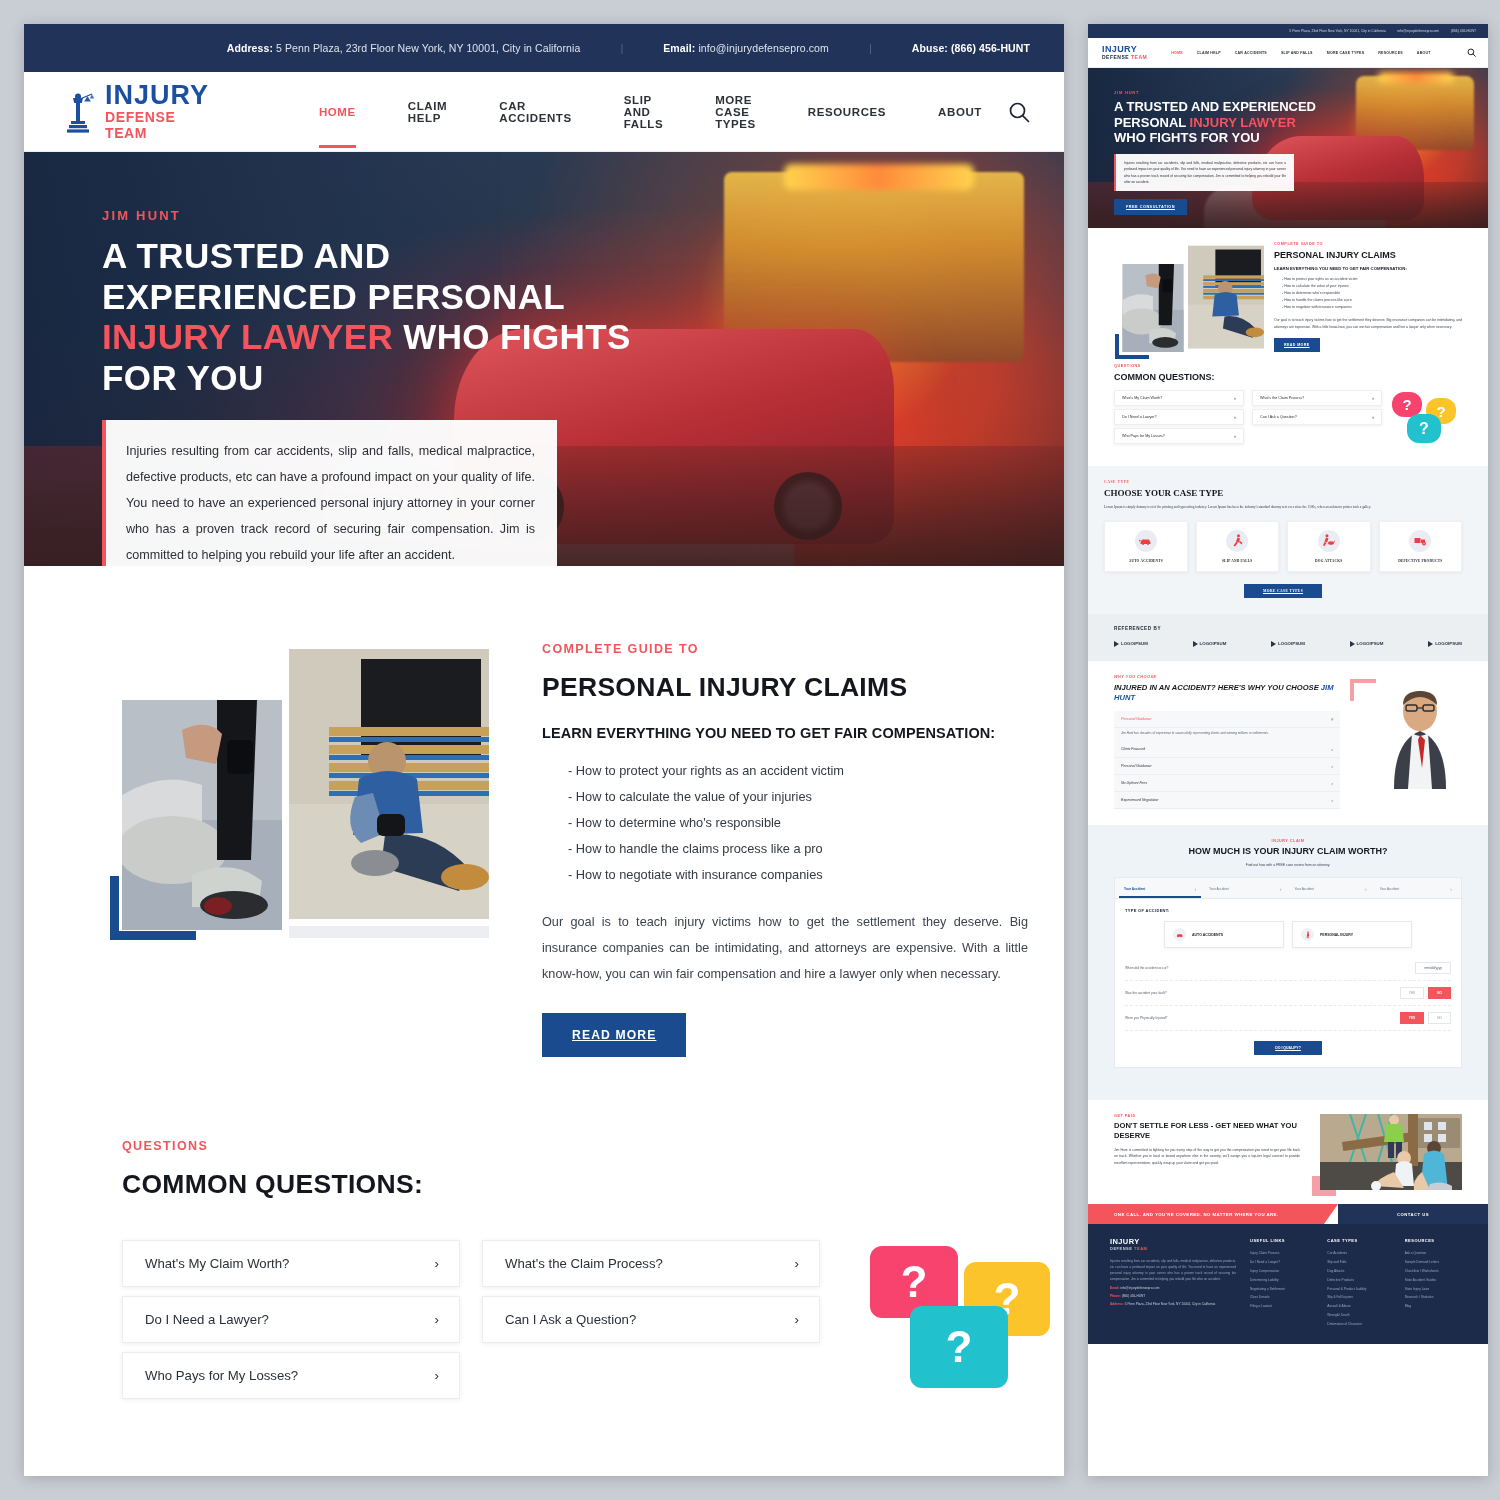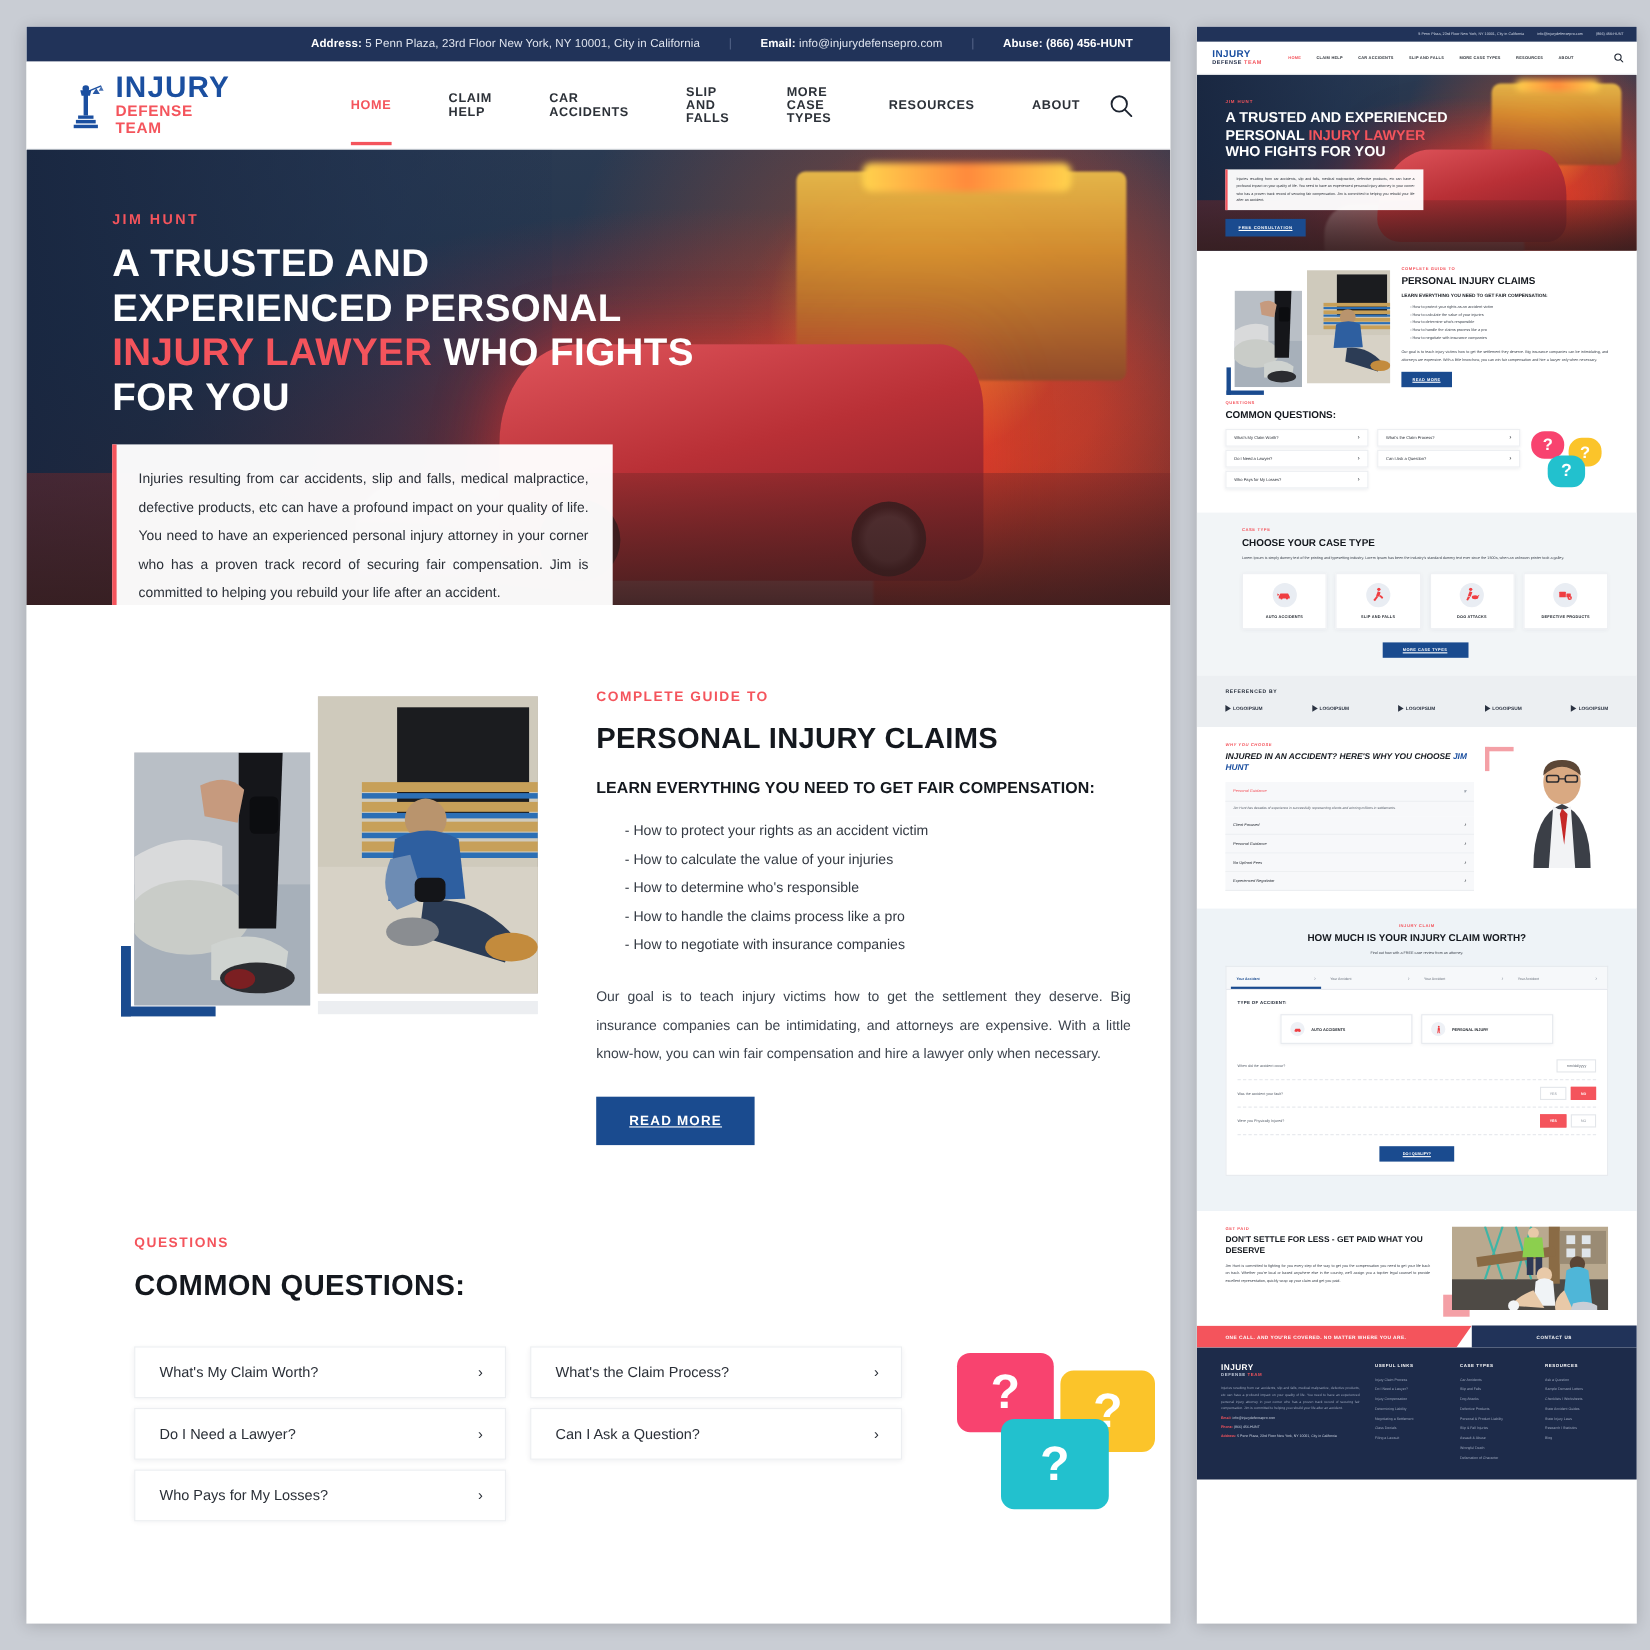--- a/index.html
+++ b/index.html
@@ -4,22 +4,22 @@
 <style>
   * { margin:0; padding:0; box-sizing:border-box; }
   html,body { width:1500px; height:1500px; background:#c9cdd4; font-family:"Liberation Sans", sans-serif; overflow:hidden; }
 
   .canvas { position:relative; width:1500px; height:1500px; background:#c9cdd4; }
 
   
   .big { position:absolute; left:24px; top:24px; width:1040px; height:1452px; background:#fff; overflow:hidden;
          box-shadow:0 2px 14px rgba(0,0,0,.18); }
 
-  .topbar { height:32px; background:#213359; display:flex; align-items:center; justify-content:flex-end;
-            padding-right:34px; gap:0; }
+  .topbar { height:48px; background:#213359; display:flex; align-items:center; justify-content:flex-end;
+            padding-right:34px; gap:14px; }
   .topbar .tb { color:#dfe4ee; font-size:10.5px; letter-spacing:.1px; white-space:nowrap; }
   .topbar .tb b { color:#fff; font-weight:700; }
   .topbar .sep { color:#5a6party; color:#56658a; margin:0 26px; font-size:11px; }
 
   .nav { height:80px; background:#fff; display:flex; align-items:center; padding:0 34px 0 38px;
          border-bottom:1px solid #eceef1; position:relative; }
   .logo { display:flex; align-items:center; gap:9px; }
   .logo-mark { width:34px; height:42px; position:relative; }
   .logo-txt { line-height:1; }
   .logo-txt .l1 { font-size:27px; font-weight:800; color:#1b4fa0; letter-spacing:1px; }
@@ -126,21 +126,21 @@
   .t-h2 { font-size:9px; font-weight:800; color:#14181e; margin-top:4px; }
   .t-h3 { font-size:4.3px; font-weight:800; color:#14181e; margin-top:6px; }
   .t-li { font-size:3.5px; color:#3c434d; padding:1.6px 0 1.6px 8px; list-style:none; }
   .t-p { font-size:3.4px; line-height:1.95; color:#3c434d; margin-top:6px; text-align:justify; }
   .t-btn { margin-top:8px; display:inline-block; background:#1a4b8f; color:#fff; font-size:3.6px; font-weight:700;
            letter-spacing:.4px; padding:5px 10px; }
   .t-qcard { height:16px; background:#fff; border:1px solid #edeff2; box-shadow:0 1px 3px rgba(20,30,60,.07);
              display:flex; align-items:center; justify-content:space-between; padding:0 7px; margin-bottom:3px; }
   .t-qcard span { font-size:3.7px; color:#2a2f37; }
 
-  .t-case { background:#f2f5f7; padding:14px 26px 16px 41px; margin-top:14px; }
+  .t-case { background:#f2f5f7; padding:14px 26px 16px 16px; margin-top:14px;font-family:Liberation Serif, serif; }
   .t-cards { display:flex; gap:8px; margin-top:10px; }
   .t-card { flex:1; background:#fff; border:1px solid #eef0f3; box-shadow:0 1px 4px rgba(20,30,60,.06);
             padding:8px 2px 8px; text-align:center; }
   .t-circ { width:22px; height:22px; border-radius:50%; background:#e9edf3; margin:0 auto 6px;
             display:flex; align-items:center; justify-content:center; }
   .t-card b { font-size:3.5px; font-weight:700; color:#22272e; letter-spacing:.2px; }
   .t-more { display:block; margin:12px auto 0; width:78px; background:#1a4b8f; color:#fff; font-size:3.6px;
             font-weight:700; letter-spacing:.4px; padding:5px 0; text-align:center; }
 
   .t-ref { background:#eceff2; padding:12px 26px 14px; }
@@ -732,21 +732,21 @@
             </span>
           </div>
         </div>
         <a href="#" class="t-qual">DO I QUALIFY?</a>
       </div>
     </div>
 
     <div class="t-paid">
       <div class="t-paidtxt">
         <div class="t-eyebrow">GET PAID</div>
-        <div class="t-h2" style="font-size:7.6px;line-height:1.3;margin-top:3px;">DON'T SETTLE FOR LESS - GET PAID WHAT YOU DESERVE</div>
+        <div class="t-h2" style="font-size:7.6px;line-height:1.3;margin-top:3px;">DON'T SETTLE FOR LESS - GET NEED WHAT YOU DESERVE</div>
         <p class="t-p">Jim Hunt is committed to fighting for you every step of the way to get you the compensation you need to get your life back on track. Whether you're local or based anywhere else in the country, we'll assign you a top-tier legal counsel to provide excellent representation, quickly wrap up your claim and get you paid.</p>
       </div>
       <div class="t-paidimg">
         <div style="position:absolute;left:0;bottom:-4px;width:24px;height:20px;background:#f4a0a6;"></div>
         <svg width="142" height="76" viewBox="0 0 142 76" style="position:absolute;left:8px;top:0;">
           <rect width="142" height="76" fill="#b9a98f"></rect>
           <rect y="48" width="142" height="28" fill="#4e4a45"></rect>
           <g stroke="#3fb5a6" stroke-width="2" fill="none">
             <path d="M30 0 L46 48 M46 0 L30 48 M58 0 L72 48 M72 0 L58 48"></path>
           </g>

